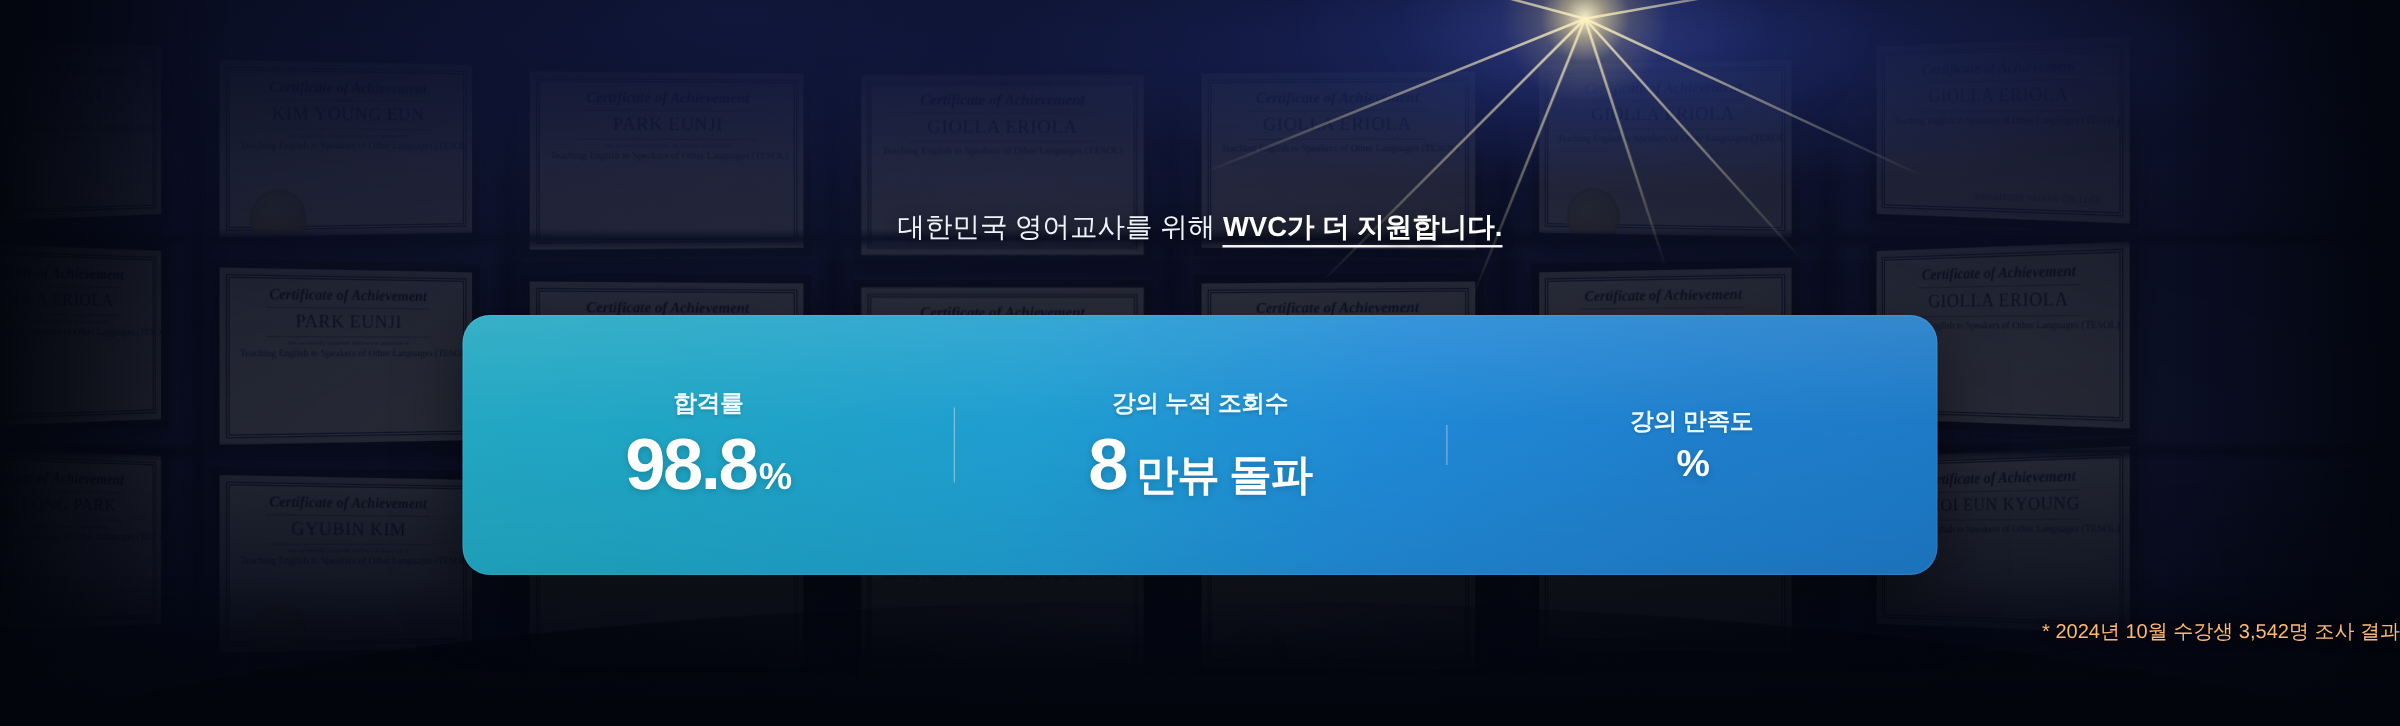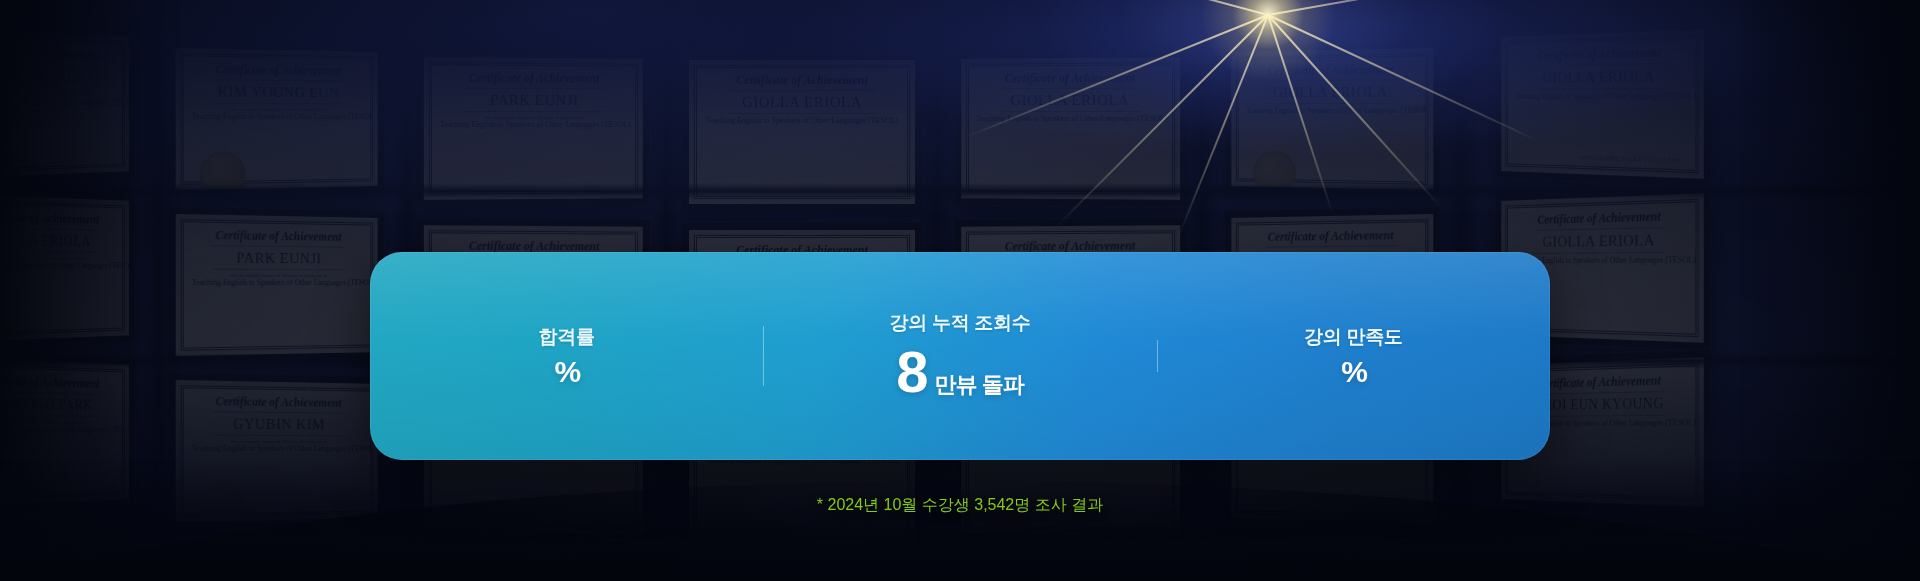--- a/index.html
+++ b/index.html
@@ -173,21 +173,21 @@
   .subline .strong{
     font-weight:800; color:#ffffff;
     border-bottom:2.5px solid #ffffff;
     padding-bottom:2px;
   }
 
   
   .stats-card{
     position:absolute; left:370px; top:252px;
     width:1180px; height:208px;
-    border-radius:32px;
+    border-radius:22px;
     background:linear-gradient(100deg,#22a7c2 0%,#1fa5c4 14%, #1f9ed0 38%, #2089d6 62%, #1f7fcd 82%, #1d79c6 100%);
     box-shadow:0 18px 50px rgba(0,0,0,.55), 0 0 0 1px rgba(255,255,255,.07) inset;
     display:flex; align-items:center;
     overflow:hidden;
   }
   .stats-card::after{
     content:""; position:absolute; inset:0;
     background:linear-gradient(180deg, rgba(255,255,255,.10) 0%, rgba(255,255,255,0) 42%, rgba(0,0,0,.06) 100%);
     pointer-events:none;
   }
@@ -207,26 +207,26 @@
   }
   .stat-value{
     font-size:58px; font-weight:800; color:#ffffff; letter-spacing:-2px;
     line-height:1.05; white-space:nowrap;
     text-shadow:0 2px 6px rgba(0,0,0,.18);
     display:flex; align-items:baseline; justify-content:center;
   }
   .stat-value .suffix{
     font-size:30px; font-weight:800; letter-spacing:-.5px; margin-left:2px;
   }
-  .stat-value .suffix.wide{ font-size:22px; margin-left:8px; letter-spacing:-1px; }
+  .stat-value .suffix.wide{ font-size:34px; margin-left:8px; letter-spacing:-1px; }
 
   .footnote{
     position:absolute; left:0; right:0; top:495px;
-    text-align:center;
-    font-size:16px; font-weight:500; color:#84cc16;
+    text-align:right;
+    font-size:16px; font-weight:500; color:#fdba74;
     text-shadow:0 2px 8px rgba(0,0,0,.9);
     white-space:nowrap;
   }
 </style>
 </head>
 <body>
 
 <div id="stage">
 
   <div class="bg-wall">
@@ -475,26 +475,30 @@
 
     <div class="bottom-curve"></div>
     <div class="edge-fade-l"></div>
     <div class="edge-fade-r"></div>
     <div class="edge-fade-b"></div>
   </div>
 
   <div class="content">
 
 
+    <div class="subline">
+      <span>대한민국 영어교사를 위해 </span><span class="strong">WVC가 더 지원합니다.</span>
+    </div>
 
     <div class="stats-card">
 
       <div class="stat">
         <div class="stat-label">합격률</div>
         <div class="stat-value">
+          <span>98.8</span>
             <span class="suffix">%</span>
         </div>
       </div>
 
       <div class="stat">
         <div class="stat-label">강의 누적 조회수</div>
         <div class="stat-value">
           <span>8</span>
             <span class="suffix wide">만뷰 돌파</span>
         </div>

